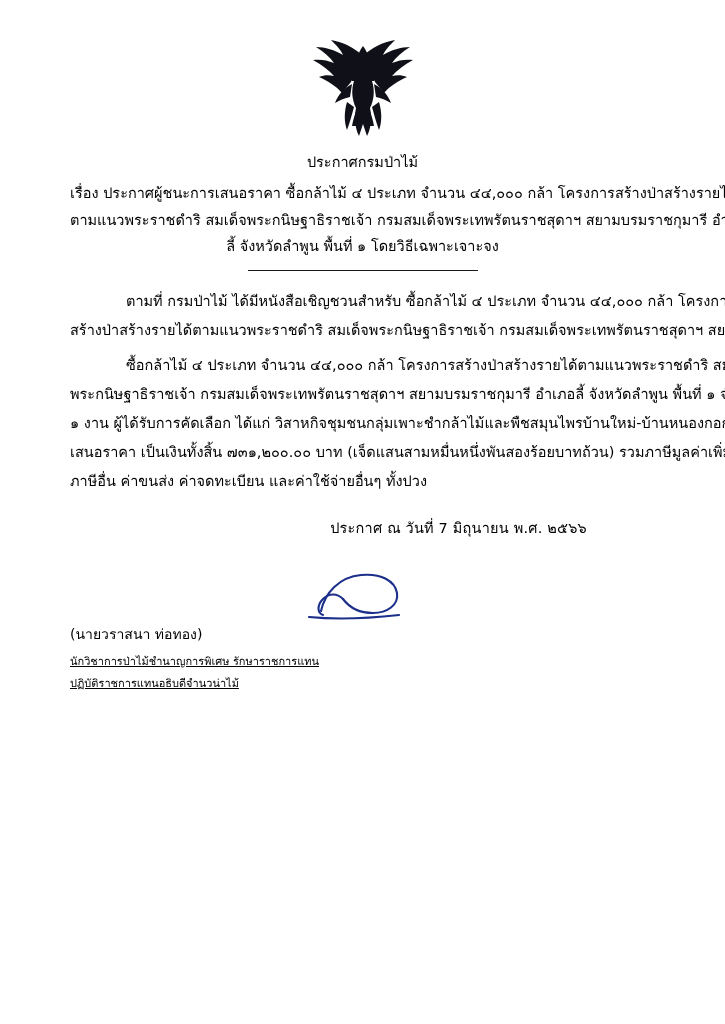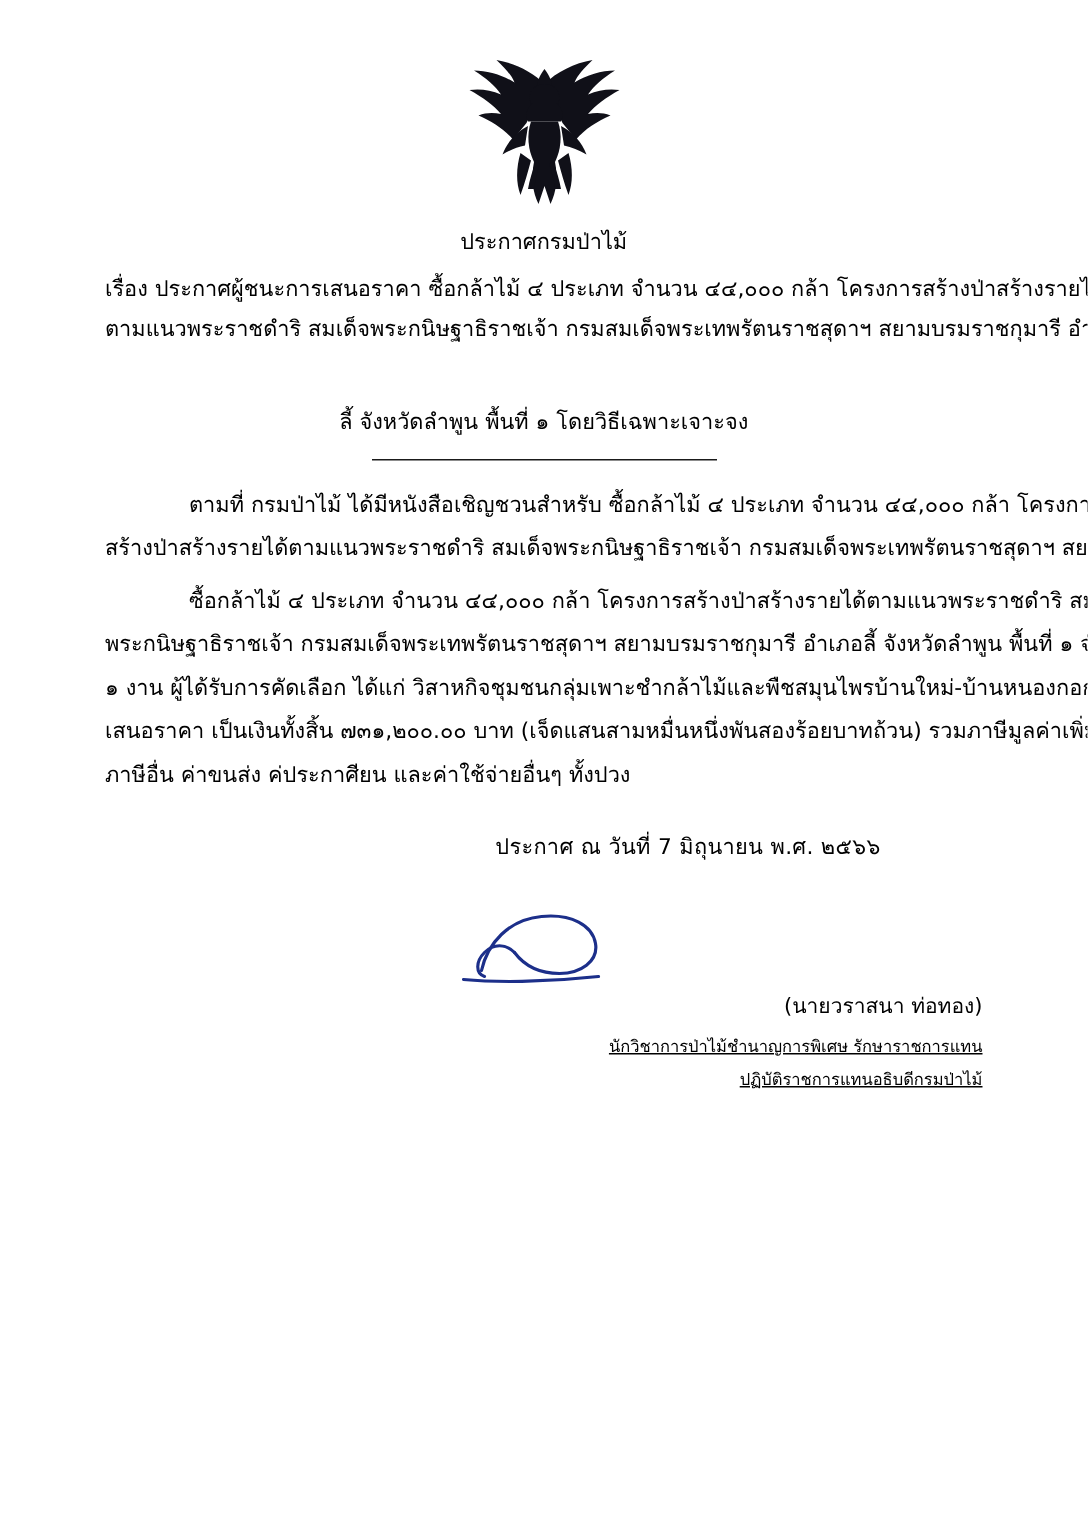--- a/index.html
+++ b/index.html
@@ -48,21 +48,21 @@
     font-size: 14.5px;
     line-height: 1.85;
     text-align: center;
   }
   .subject-block .line {
     display: block;
     white-space: nowrap;
   }
   .subject-block .line.ln1 { text-align: center; }
   .subject-block .line.ln2 { text-align: center; }
-  .subject-block .line.ln3 { text-align: center; margin-top: 36px; }
+  .subject-block .line.ln3 { text-align: center; }
 
   .rule {
     width: 230px;
     height: 0;
     border-top: 1px solid #1a1a1a;
     margin: 10px auto 0 auto;
   }
 
   
   .body-text {
@@ -88,21 +88,21 @@
     margin-top: 20px;
     font-size: 14.5px;
     text-align: right;
     padding-right: 68px;
     letter-spacing: 0.2px;
   }
 
   
   .sign-zone {
     margin-top: 28px;
-    text-align: right;
+    text-align: left;
     position: relative;
   }
   .signature-svg {
     width: 120px;
     height: 60px;
     display: block;
     margin: 0 auto -6px auto;
   }
   .sign-name {
     font-size: 14px;
@@ -164,35 +164,35 @@
     <div class="para p1">
       <span class="line"><span class="indent"></span><span>ตามที่ กรมป่าไม้ ได้มีหนังสือเชิญชวนสำหรับ ซื้อกล้าไม้ ๔ ประเภท จำนวน ๔๔,๐๐๐ กล้า โครงการ</span></span>
       <span class="line">สร้างป่าสร้างรายได้ตามแนวพระราชดำริ สมเด็จพระกนิษฐาธิราชเจ้า กรมสมเด็จพระเทพรัตนราชสุดาฯ สยามบรม</span>
     </div>
 
     <div class="para p2">
       <span class="line"><span class="indent"></span><span>ซื้อกล้าไม้ ๔ ประเภท จำนวน ๔๔,๐๐๐ กล้า โครงการสร้างป่าสร้างรายได้ตามแนวพระราชดำริ สมเด็จ</span></span>
       <span class="line">พระกนิษฐาธิราชเจ้า กรมสมเด็จพระเทพรัตนราชสุดาฯ สยามบรมราชกุมารี อำเภอลี้ จังหวัดลำพูน พื้นที่ ๑ จำนวน</span>
       <span class="line">๑ งาน ผู้ได้รับการคัดเลือก ได้แก่ วิสาหกิจชุมชนกลุ่มเพาะชำกล้าไม้และพืชสมุนไพรบ้านใหม่-บ้านหนองกอก โดย</span>
       <span class="line">เสนอราคา เป็นเงินทั้งสิ้น ๗๓๑,๒๐๐.๐๐ บาท (เจ็ดแสนสามหมื่นหนึ่งพันสองร้อยบาทถ้วน) รวมภาษีมูลค่าเพิ่มและ</span>
-      <span class="line">ภาษีอื่น ค่าขนส่ง ค่ประกาศียน และค่าใช้จ่ายอื่นๆ ทั้งปวง</span>
+      <span class="line">ภาษีอื่น ค่าขนส่ง ค่าจดทะเบียน และค่าใช้จ่ายอื่นๆ ทั้งปวง</span>
     </div>
 
   </div>
 
   <div class="date-line">ประกาศ ณ วันที่   7 มิถุนายน พ.ศ. ๒๕๖๖</div>
 
   <div class="sign-zone">
     <svg class="signature-svg" viewBox="0 0 120 60" aria-hidden="true">
       <g fill="none" stroke="#1c2f8a" stroke-width="2.1" stroke-linecap="round" stroke-linejoin="round">
         <path d="M18 44 C22 26 36 10 58 8 C78 6 92 14 94 26 C96 38 84 46 70 46 C56 46 46 40 40 32"></path>
         <path d="M40 32 C34 26 26 26 20 32 C14 38 14 46 20 48"></path>
         <path d="M6 50 C26 52 60 52 96 48"></path>
       </g>
     </svg>
     <div class="sign-name">(นายวราสนา ท่อทอง)</div>
     <div class="sign-role">
       <span class="line">นักวิชาการป่าไม้ชำนาญการพิเศษ รักษาราชการแทน</span>
-      <span class="line">ปฏิบัติราชการแทนอธิบดีกรมป่าไม้</span>
+      <span class="line">ปฏิบัติราชการแทนอธิบดีจำนวน่าไม้</span>
     </div>
   </div>
 
 </div>
 
 </body></html>

